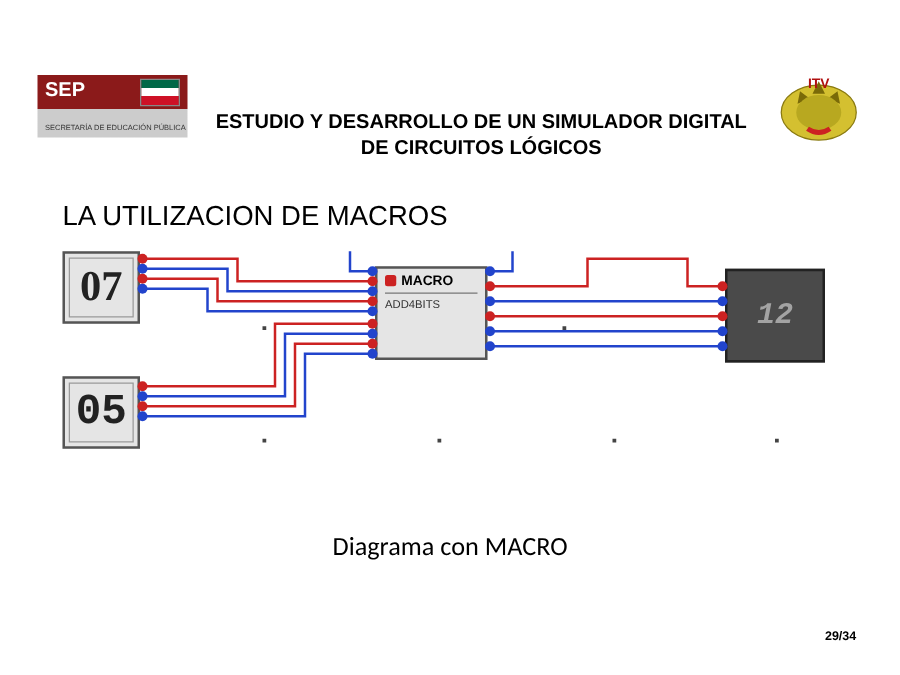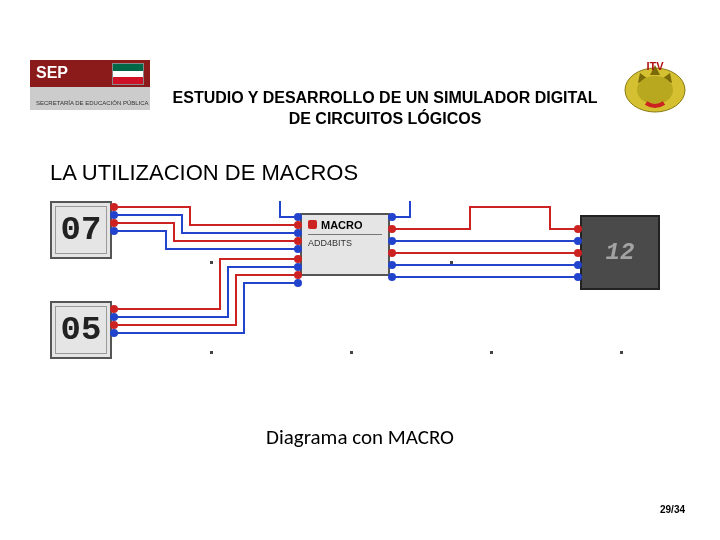--- a/index.html
+++ b/index.html
@@ -8,21 +8,21 @@
   .sep-logo { width: 120px; height: 50px; background: linear-gradient(to bottom, #8b1a1a 0%, #8b1a1a 55%, #ccc 55%, #ccc 100%); position: relative; font-size: 16px; font-weight: bold; color: #fff; padding: 4px 6px; }
   .sep-logo::after { content: ""; position: absolute; right: 6px; top: 3px; width: 30px; height: 20px; background: linear-gradient(to bottom, #006847 33%, #fff 33%, #fff 66%, #ce1126 66%); border: 1px solid #888; }
   .sep-logo .sub { font-size: 6px; color: #333; position: absolute; bottom: 4px; left: 6px; font-weight: normal; }
   .title { flex: 1; text-align: center; font-weight: bold; font-size: 16px; line-height: 1.3; margin-top: 48px; }
   .itv-logo { width: 70px; height: 60px; position: relative; }
   .itv-logo svg { width: 100%; height: 100%; }
   .section-title { font-size: 22px; padding: 20px 50px 15px; }
   .diagram-area { position: relative; width: 620px; height: 200px; margin: 0 auto; }
   .digit-box { position: absolute; width: 62px; height: 58px; background: #e5e5e5; border: 2px solid #555; display: flex; align-items: center; justify-content: center; font-family: "Courier New", monospace; font-size: 34px; font-weight: bold; color: #222; }
   .digit-box::before { content: ""; position: absolute; inset: 3px; border: 1px solid #999; }
-  .macro-box { position: absolute; width: 90px; height: 63px; background: #e5e5e5; border: 2px solid #555; padding: 4px 6px; }
+  .macro-box { position: absolute; width: 90px; height: 75px; background: #e5e5e5; border: 2px solid #555; padding: 4px 6px; }
   .macro-box .title-row { font-size: 11px; font-weight: bold; display: flex; align-items: center; gap: 4px; }
   .macro-box .title-row::before { content: ""; width: 9px; height: 9px; background: #cc2222; border-radius: 2px; }
   .macro-box hr { margin: 3px 0; border: none; border-top: 1px solid #777; }
   .macro-box .sub { font-size: 9px; color: #333; }
   .out-box { position: absolute; width: 80px; height: 75px; background: #4a4a4a; border: 2px solid #222; display: flex; align-items: center; justify-content: center; }
   .out-box span { font-family: "Courier New", monospace; font-size: 24px; color: #a3a3a3; font-weight: bold; font-style: italic; }
   .pin { position: absolute; width: 8px; height: 8px; border-radius: 50%; }
   .pin.red { background: #cc2222; }
   .pin.blue { background: #2244cc; }
   svg.wires { position: absolute; inset: 0; width: 100%; height: 100%; }
@@ -72,21 +72,21 @@
 
     <path d="M248 16 L230 16 L230 -6 L360 -6 L360 16 L340 16" stroke="#2244cc"></path>
 
     <path d="M340 28 L420 28 L420 6 L500 6 L500 28 L528 28" stroke="#cc2222"></path>
     <path d="M340 40 L428 40 L428 40 L528 40" stroke="#2244cc"></path>
     <path d="M340 52 L436 52 L436 52 L528 52" stroke="#cc2222"></path>
     <path d="M340 64 L444 64 L444 64 L528 64" stroke="#2244cc"></path>
     <path d="M340 76 L452 76 L452 76 L528 76" stroke="#2244cc"></path>
   </svg>
 
-  <div class="digit-box" style="left:0; top:0;">
+  <div class="digit-box" style="left:0; top:0;font-family:Liberation Serif, serif;">
     <span>07</span>
   </div>
   <div class="pin red" style="left:60px; top:2px;"></div>
   <div class="pin blue" style="left:60px; top:10px;"></div>
   <div class="pin red" style="left:60px; top:18px;"></div>
   <div class="pin blue" style="left:60px; top:26px;"></div>
 
   <div class="digit-box" style="left:0; top:100px;">
     <span>05</span>
   </div>

